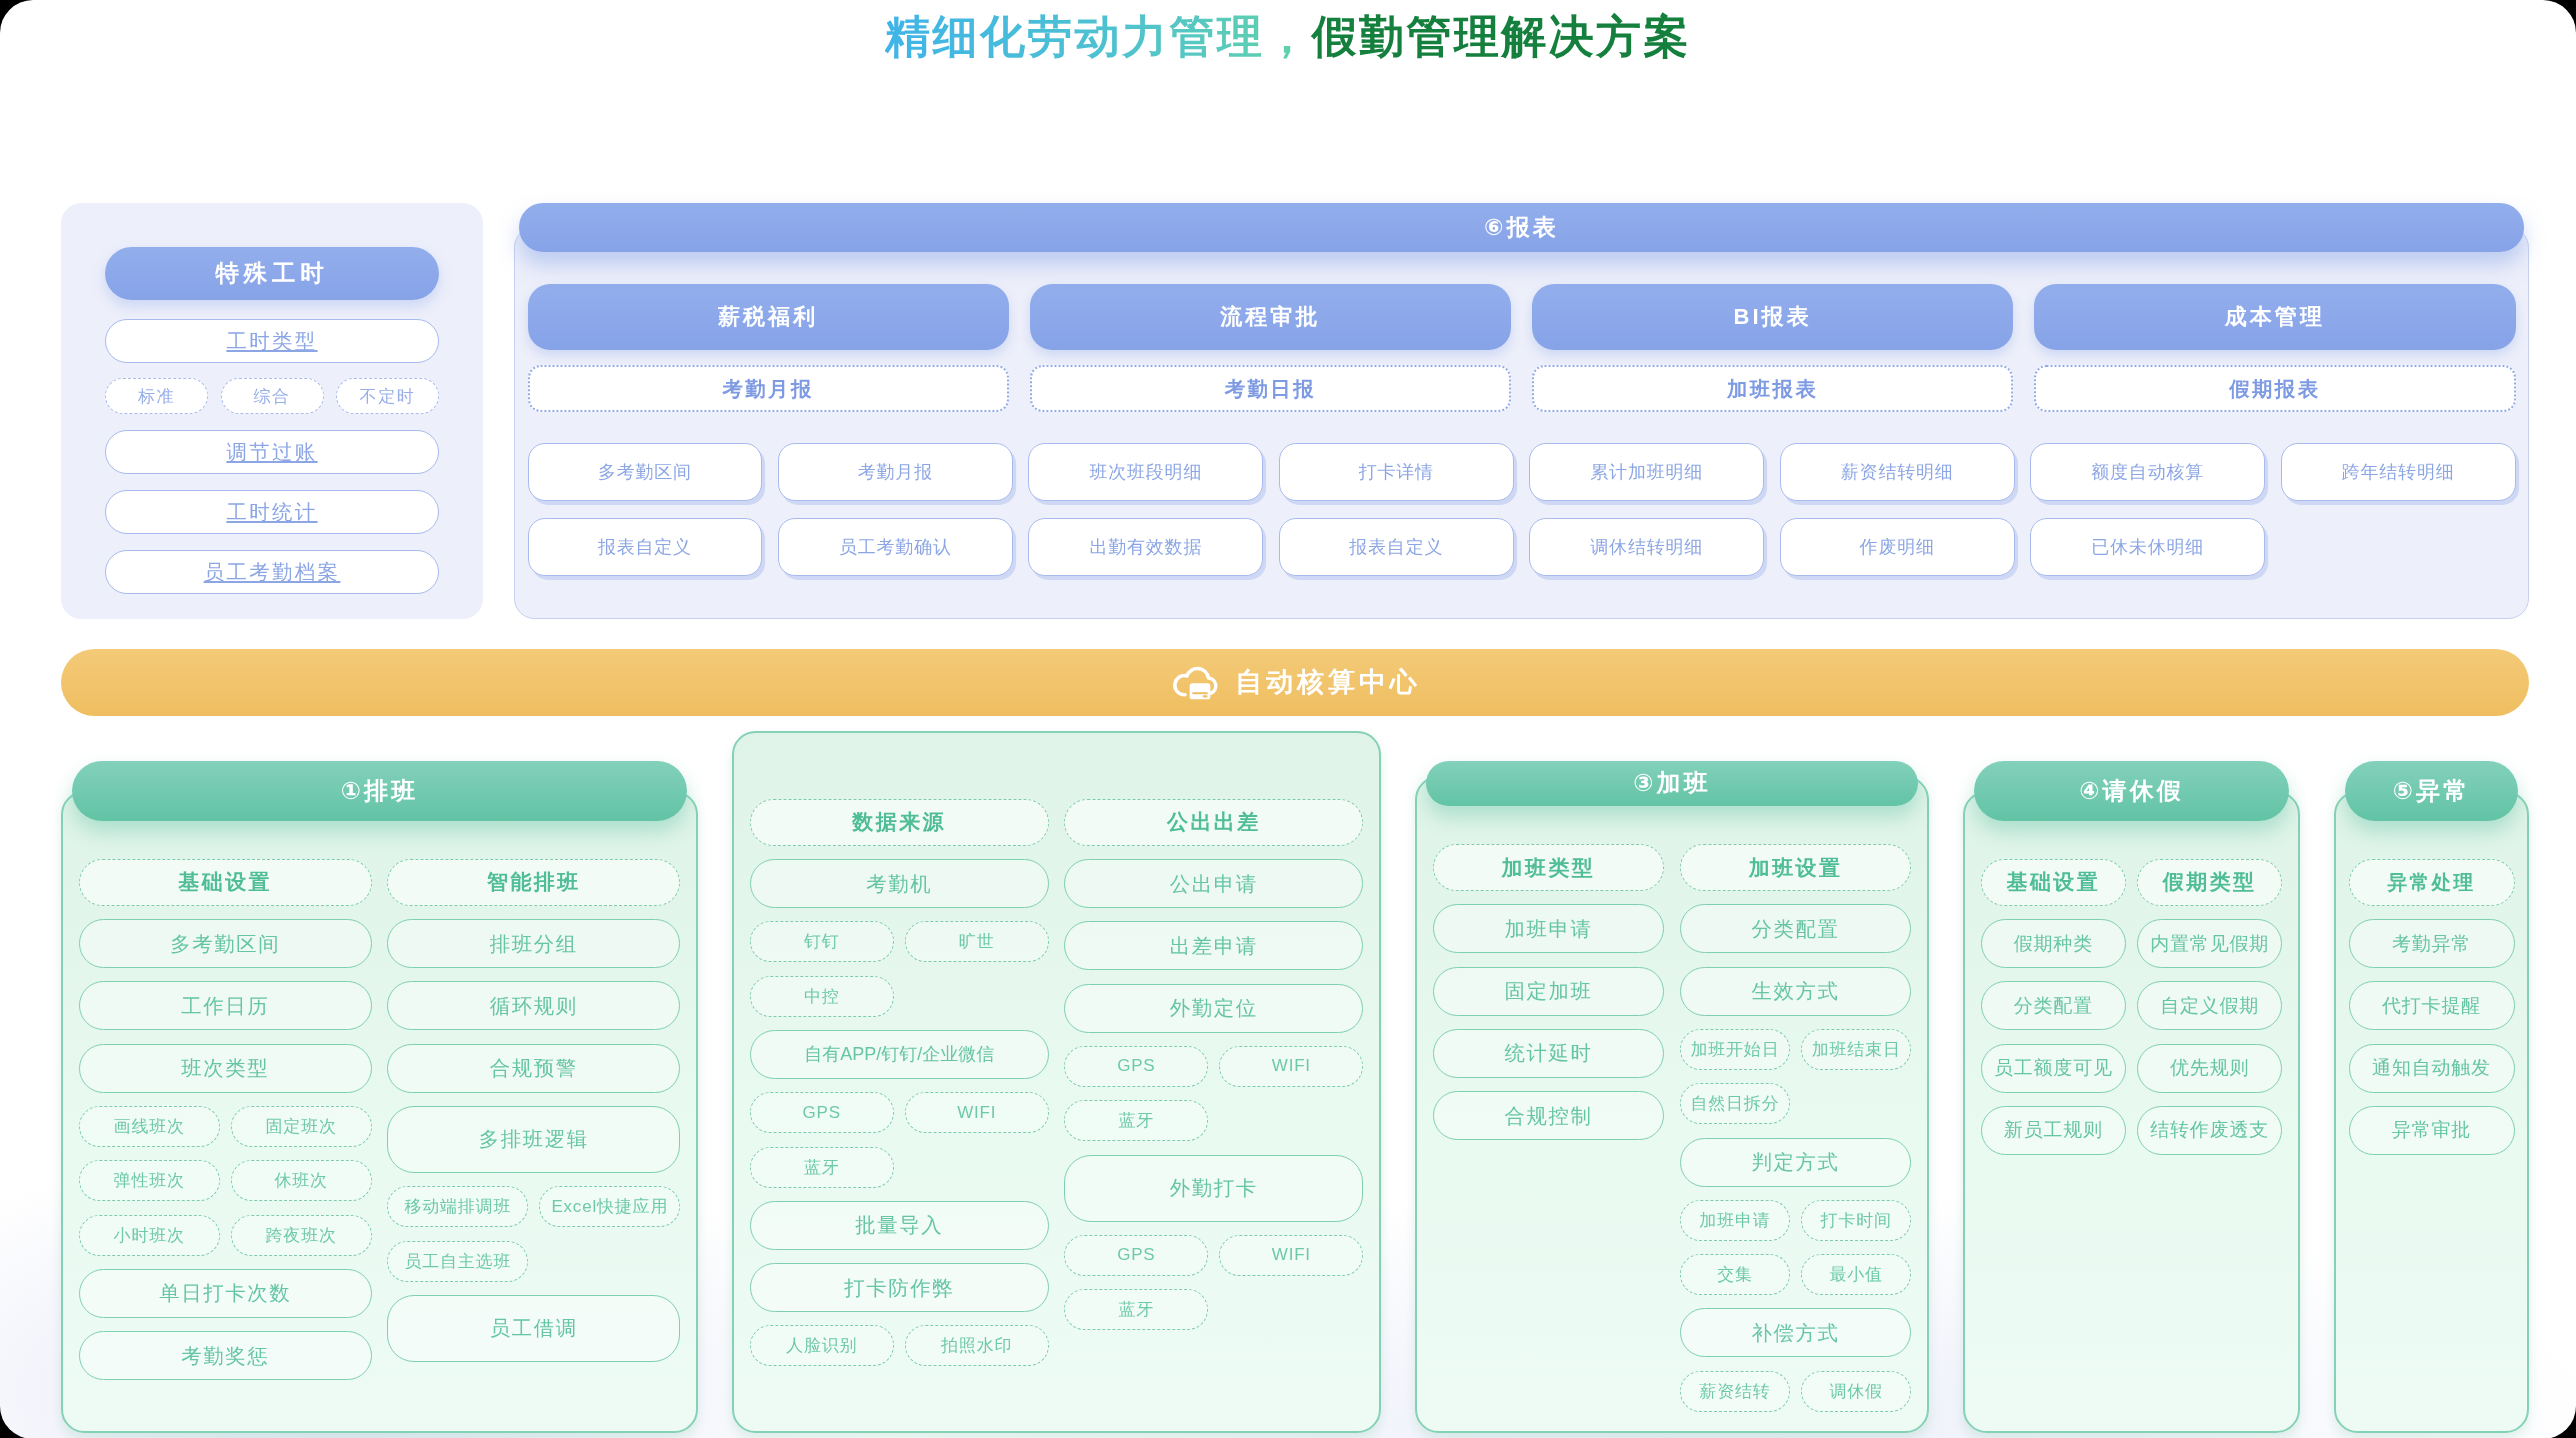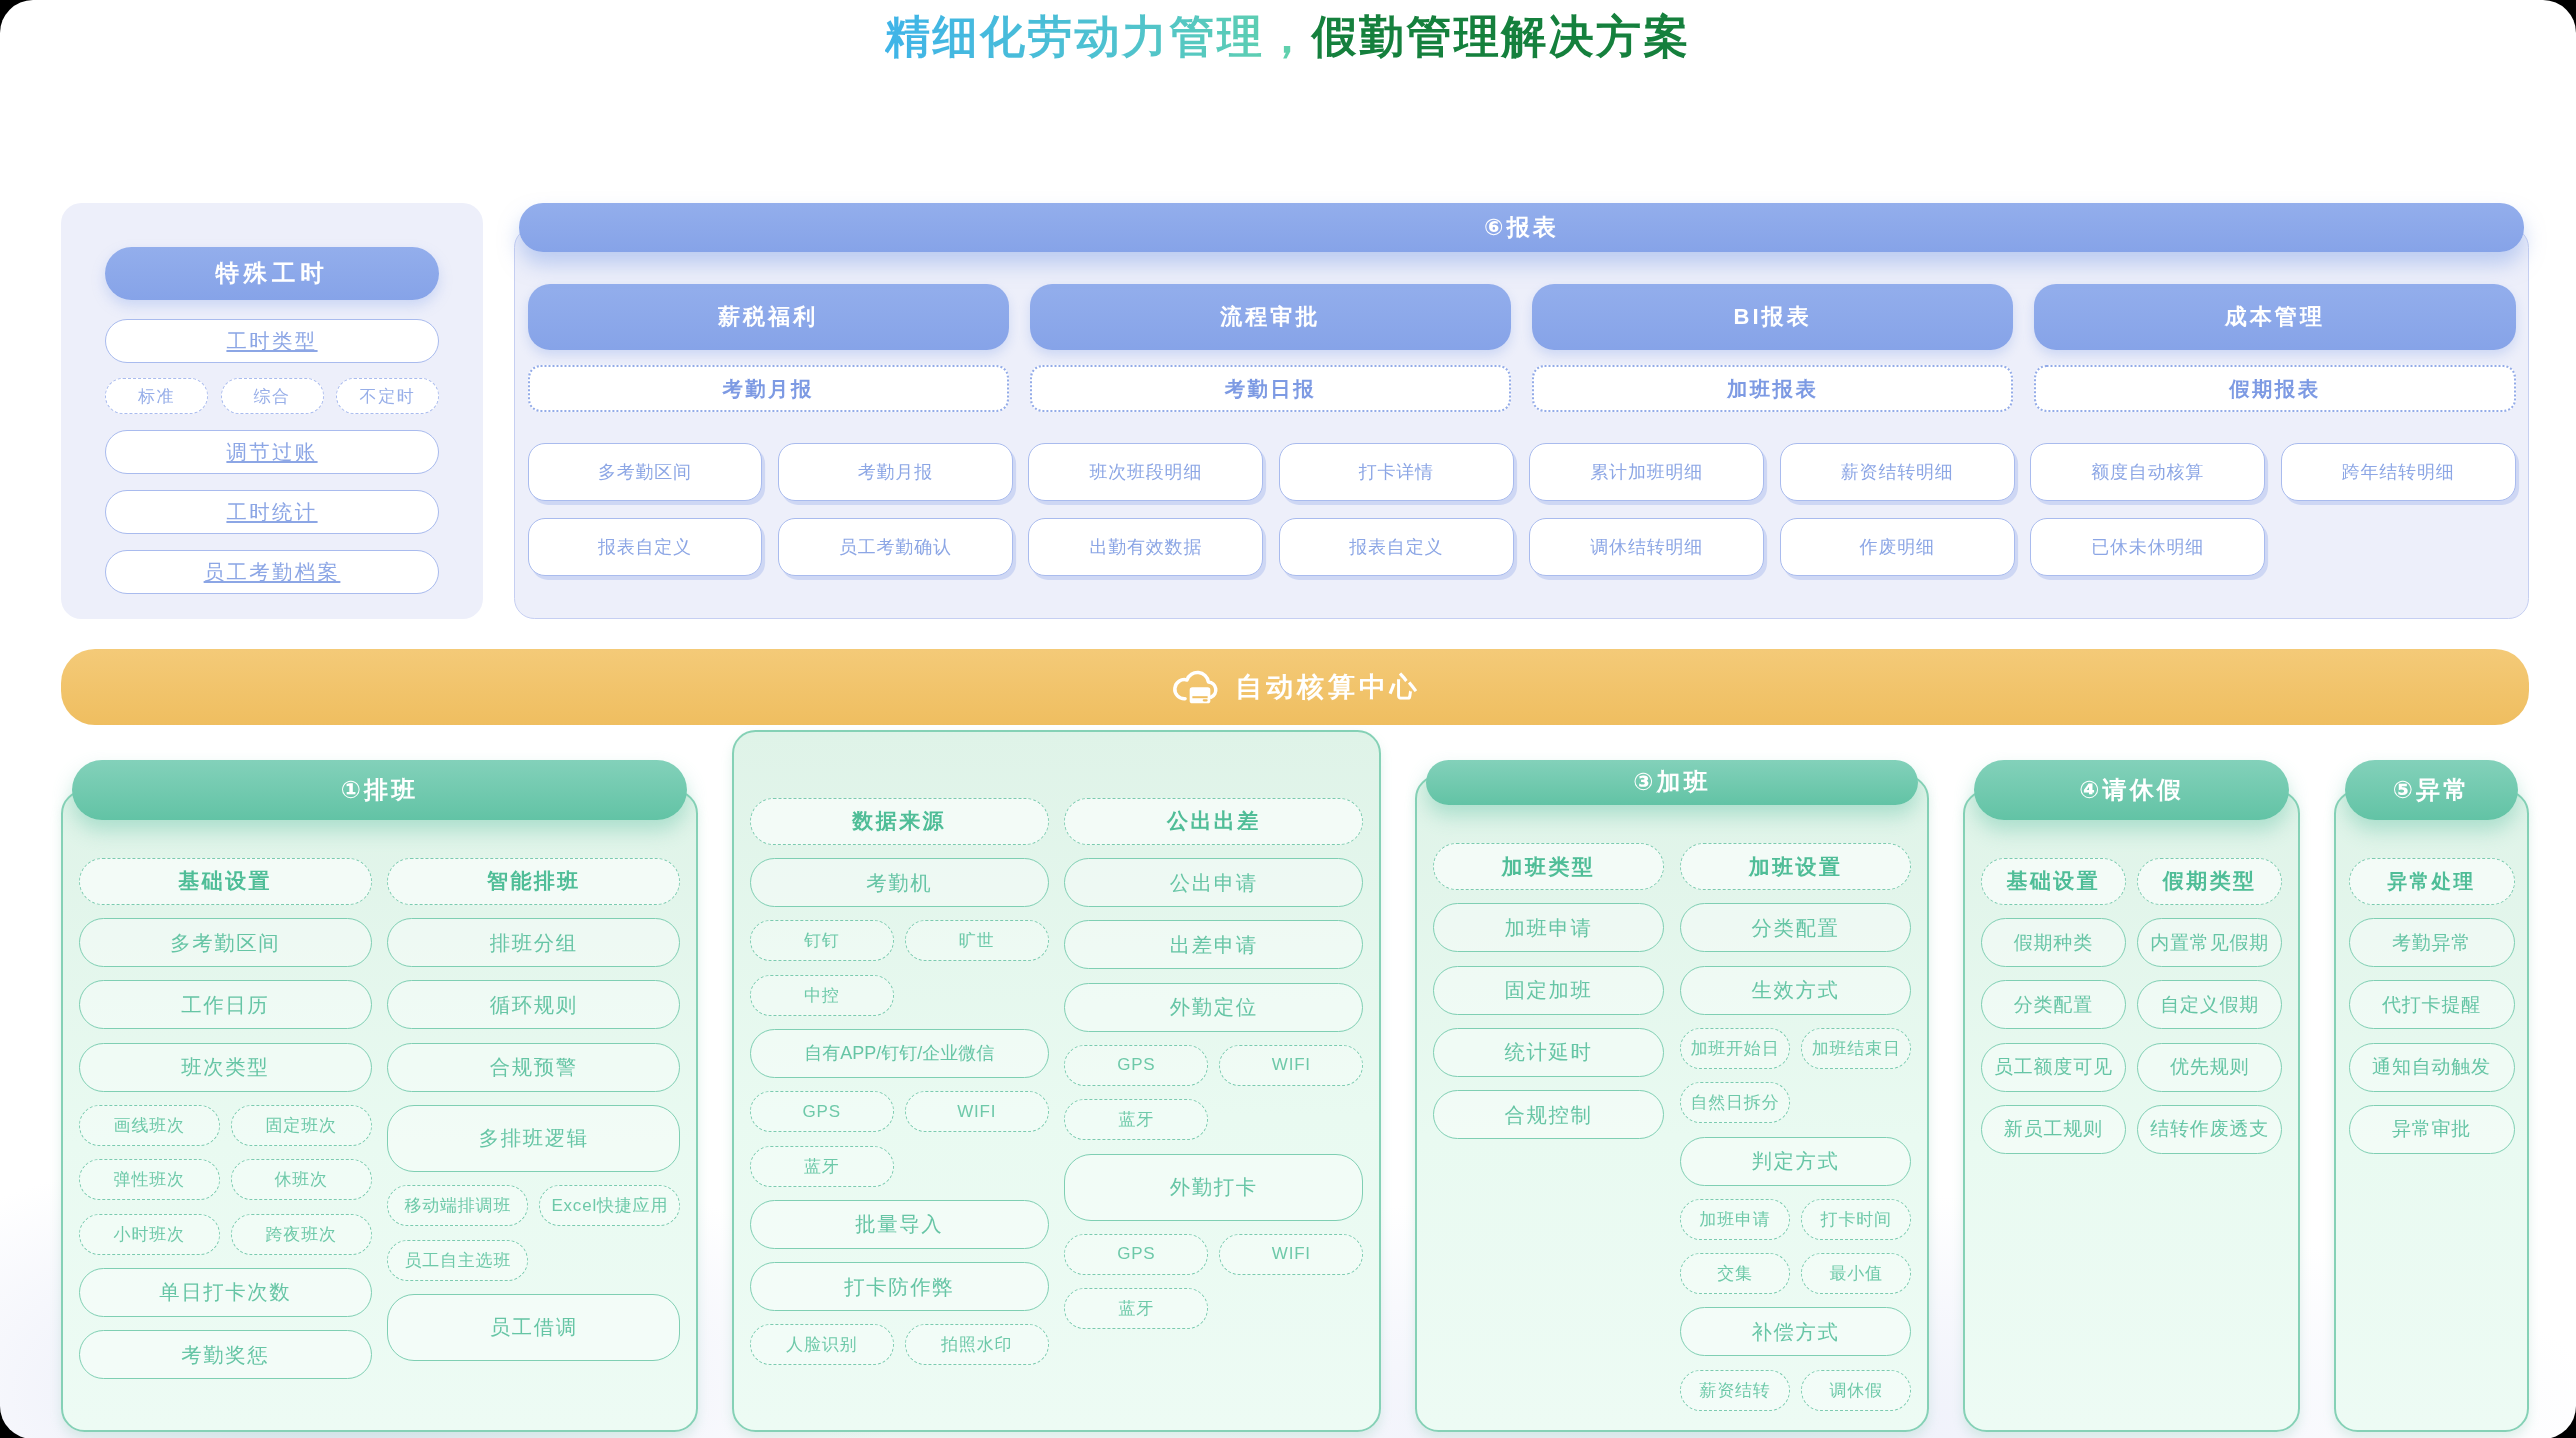--- a/index.html
+++ b/index.html
@@ -57,28 +57,28 @@
   .b-dot { height:47px; border:2.4px dotted #93ABE8; border-radius:12.5px; background:#fff;
            color:#7D9AE3; font-size:20.4px; font-weight:700; letter-spacing:2.4px;
            display:flex; align-items:center; justify-content:center; box-sizing:border-box; }
   .rp-details { display:grid; grid-template-columns:repeat(8,1fr); gap:17px 15.7px; margin-top:31px; }
   .b-item { height:58px; border:1.6px solid #A9BBEE; border-radius:17px; background:#fff;
             color:#8CA6E5; font-size:18px; letter-spacing:0.8px;
             display:flex; align-items:center; justify-content:center;
             box-shadow:3.1px 3.9px 0 rgba(169,187,238,.45); box-sizing:border-box; }
 
   
-  .calc-bar { position:relative; z-index:1; margin:30px 47px 0 61px; height:76px; border-radius:34px;
+  .calc-bar { position:relative; z-index:1; margin:30px 47px 0 61px; height:67px; border-radius:34px;
               background:linear-gradient(180deg,#F4CA78,#EFBE60);
               display:flex; align-items:center; justify-content:center; gap:17px;
               color:#fff; font-size:27px; font-weight:700; letter-spacing:3.9px; }
   .calc-bar svg { display:block; }
 
   
-  .bottom { position:relative; z-index:1; margin:35px 47px 0 61px; display:flex; gap:34px; height:672px; }
+  .bottom { position:relative; z-index:1; margin:45px 47px 0 61px; display:flex; gap:34px; height:672px; }
   .gcol { display:flex; flex-direction:column; }
   .gcol-1 { flex:0 0 637px; } .gcol-2 { flex:0 0 649px; } .gcol-3 { flex:0 0 514px; }
   .gcol-4 { flex:0 0 337px; } .gcol-5 { flex:1; }
   .g-head { position:relative; z-index:2; margin:0 11px; height:60px; border-radius:30px;
             background:linear-gradient(180deg,#83D1BA,#62C3A5); color:#fff; font-size:24px; font-weight:700;
             letter-spacing:3.1px; display:flex; align-items:center; justify-content:center;
             box-shadow:0 11px 19px rgba(111,200,173,.45); }
   .g-body { flex:1; margin-top:-30px; border:2.4px solid #85D1B6; border-radius:23.5px;
             background:linear-gradient(180deg,#DFF3E8 0%,#E9FAF1 55%,#EDFBF4 100%);
             padding:66px 15.7px 19px; box-sizing:border-box;

